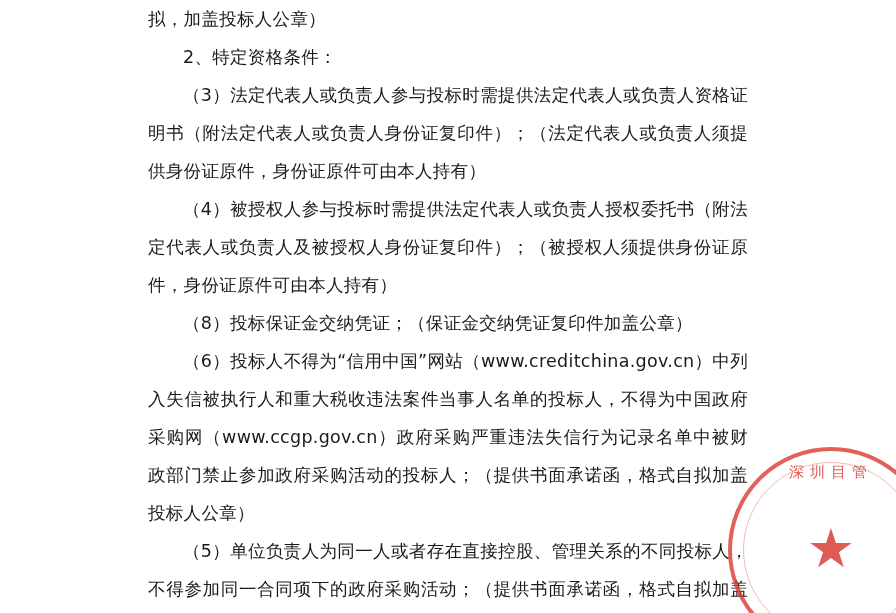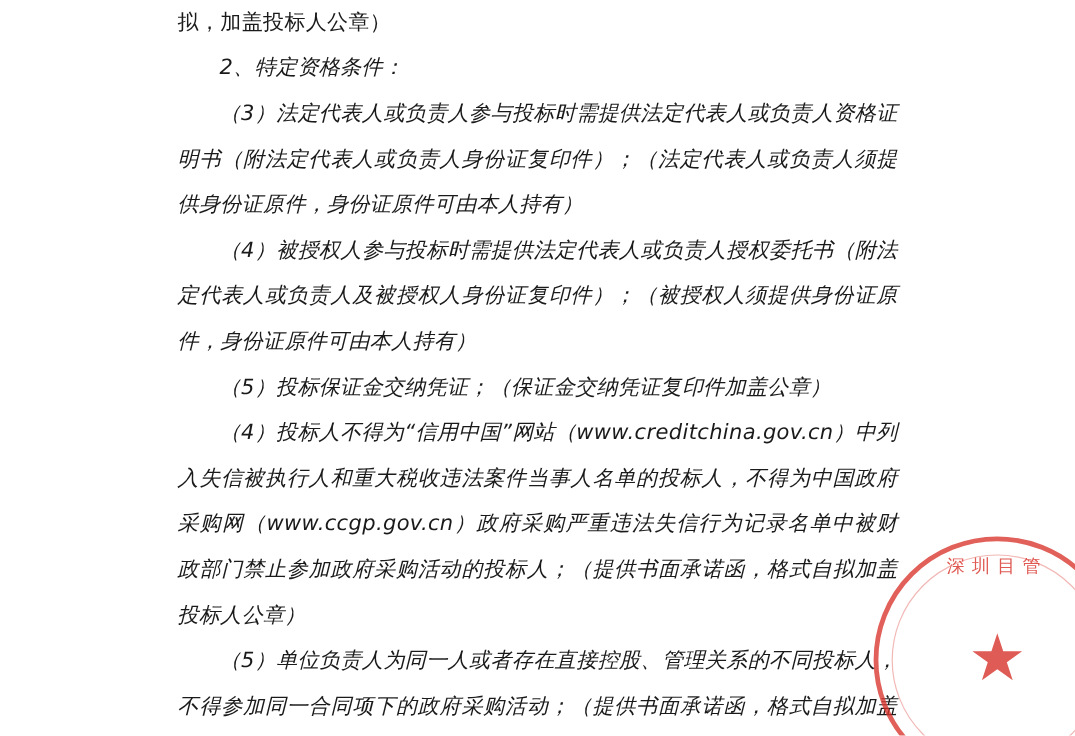--- a/index.html
+++ b/index.html
@@ -34,21 +34,20 @@
     letter-spacing: 0.3px;
     text-align: justify;
     text-justify: inter-ideograph;
     margin: 0;
     padding: 0 148px 0 148px;
     white-space: pre-wrap;
     word-break: break-all;
   }
   .para.indent2 {
     text-indent: 35px;
-    font-style: italic;
   }
   
   #seal {
     position: absolute;
     right: -62px;
     bottom: -40px;
     width: 206px;
     height: 206px;
     pointer-events: none;
   }
@@ -108,23 +107,23 @@
   <div class="doc-body">
 
     <p class="para">拟，加盖投标人公章）</p>
 
     <p class="para indent2">2、特定资格条件：</p>
 
     <p class="para indent2">（3）法定代表人或负责人参与投标时需提供法定代表人或负责人资格证明书（附法定代表人或负责人身份证复印件）；（法定代表人或负责人须提供身份证原件，身份证原件可由本人持有）</p>
 
     <p class="para indent2">（4）被授权人参与投标时需提供法定代表人或负责人授权委托书（附法定代表人或负责人及被授权人身份证复印件）；（被授权人须提供身份证原件，身份证原件可由本人持有）</p>
 
-    <p class="para indent2">（5）投标保证金交纳凭证；（保证金交纳凭证复印件加盖公章）</p>
+    <p class="para indent2">（8）投标保证金交纳凭证；（保证金交纳凭证复印件加盖公章）</p>
 
-    <p class="para indent2">（4）投标人不得为“信用中国”网站（www.creditchina.gov.cn）中列入失信被执行人和重大税收违法案件当事人名单的投标人，不得为中国政府采购网（www.ccgp.gov.cn）政府采购严重违法失信行为记录名单中被财政部门禁止参加政府采购活动的投标人；（提供书面承诺函，格式自拟加盖投标人公章）</p>
+    <p class="para indent2">（6）投标人不得为“信用中国”网站（www.creditchina.gov.cn）中列入失信被执行人和重大税收违法案件当事人名单的投标人，不得为中国政府采购网（www.ccgp.gov.cn）政府采购严重违法失信行为记录名单中被财政部门禁止参加政府采购活动的投标人；（提供书面承诺函，格式自拟加盖投标人公章）</p>
 
     <p class="para indent2">（5）单位负责人为同一人或者存在直接控股、管理关系的不同投标人，不得参加同一合同项下的政府采购活动；（提供书面承诺函，格式自拟加盖投标人公章）</p>
 
   </div>
 
   <div id="seal">
     <div class="seal-ring"></div>
     <div class="seal-arc"></div>
     <div class="seal-top-text">深圳目管</div>
     <div class="seal-star">★</div>

